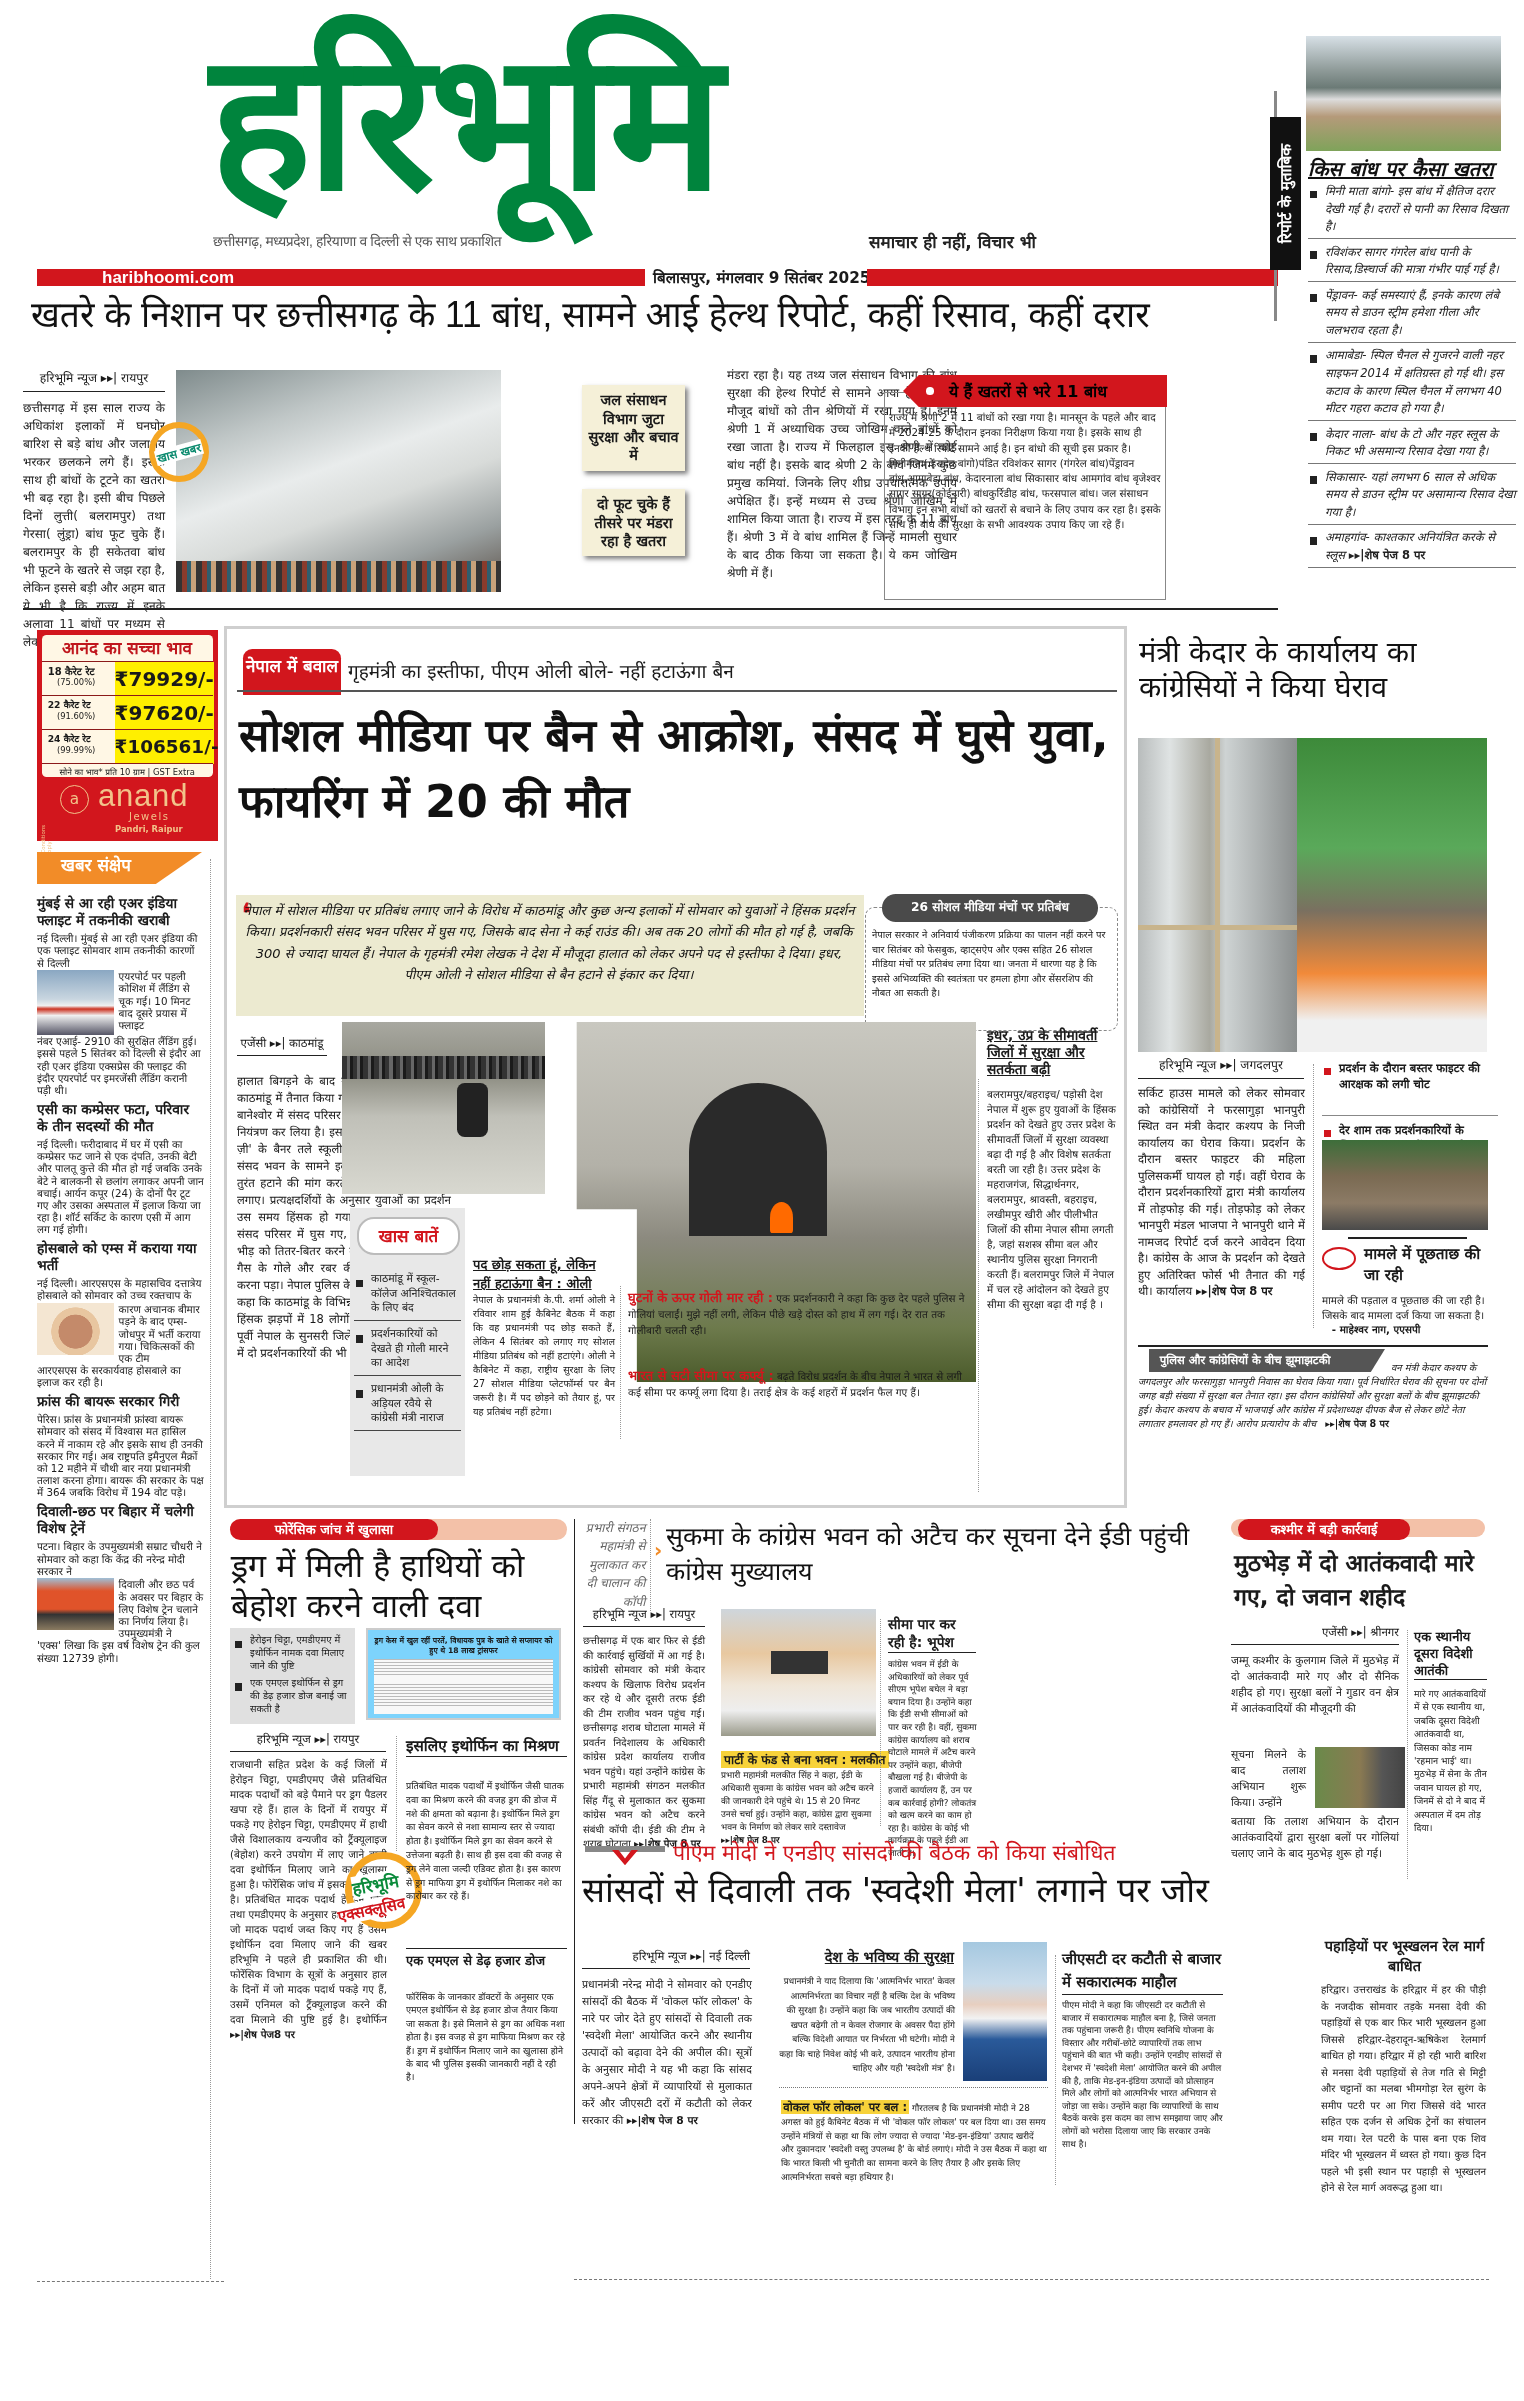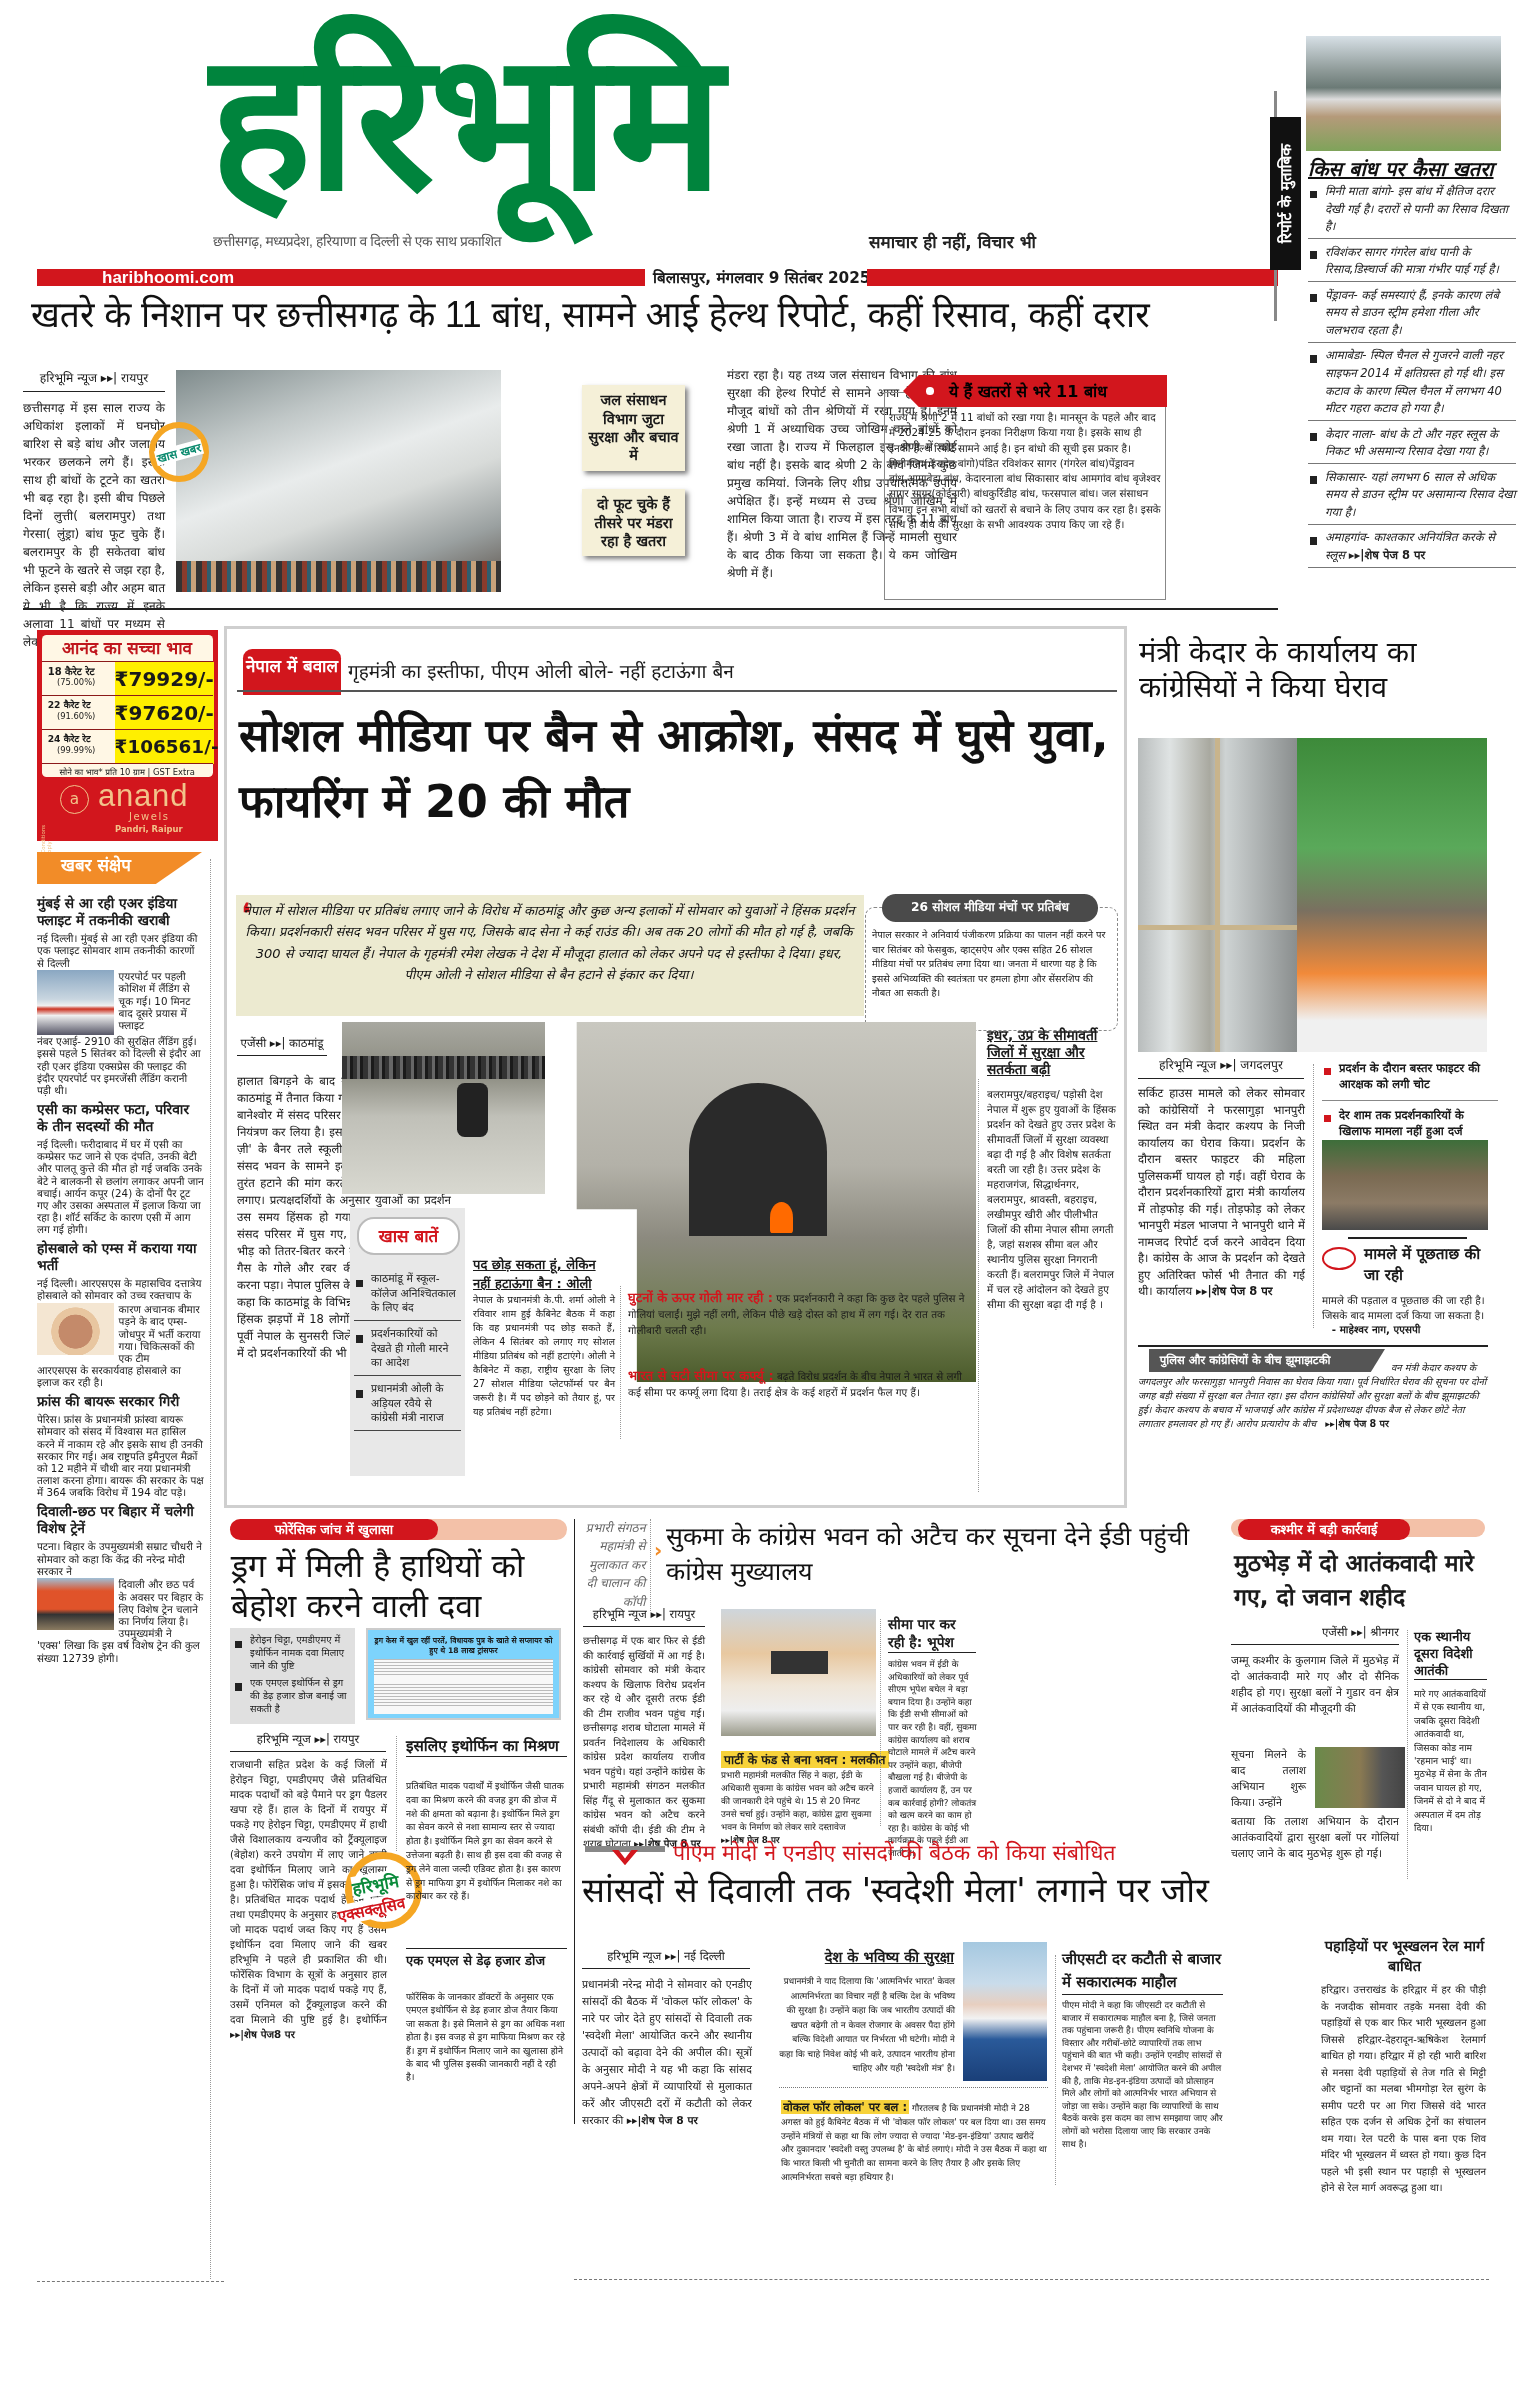--- a/index.html
+++ b/index.html
@@ -205,21 +205,21 @@
   <div class="abs" style="left:0;top:187px;width:159px;height:4.6px;background:#c8b48c"></div>
 </div>
 <div class="abs photo" style="left:1297px;top:738px;width:190px;height:314px;background:linear-gradient(180deg,#3d8a3a 0%,#5aa95a 35%,#7a7060 55%,#f18a3a 75%,#f0f0f0 90%)"></div>
 
 <div class="abs" style="left:1138px;top:1056px;width:166px;font-size:12.2px;text-align:center;border-bottom:1.5px solid #222;padding-bottom:4.6px">हरिभूमि न्यूज ▸▸| जगदलपुर</div>
 <div class="abs j" style="left:1138px;top:1085px;width:167px;font-size:11.5px;line-height:16.5px">
   <span>सर्किट हाउस मामले को लेकर सोमवार को कांग्रेसियों ने फरसागुड़ा भानपुरी स्थित वन मंत्री केदार कश्यप के निजी कार्यालय का घेराव किया। प्रदर्शन के दौरान बस्तर फाइटर की महिला पुलिसकर्मी घायल हो गई। वहीं घेराव के दौरान प्रदर्शनकारियों द्वारा मंत्री कार्यालय में तोड़फोड़ की गई। तोड़फोड़ को लेकर भानपुरी मंडल भाजपा ने भानपुरी थाने में नामजद रिपोर्ट दर्ज करने आवेदन दिया है। कांग्रेस के आज के प्रदर्शन को देखते हुए अतिरिक्त फोर्स भी तैनात की गई थी। कार्यालय</span> <span class="more">▸▸|शेष पेज 8 पर</span>
 </div>
 <div class="abs dline" style="left:1313px;top:1064px;height:264px"></div>
 <ul class="abs bl red" style="left:1322px;top:1060px;width:176px;font-size:11.5px;line-height:16px;font-weight:bold">
-  <li style="border-bottom:1.5px solid #888;padding-bottom:8px;margin-bottom:6.1px">प्रदर्शन के दौरान बस्तर फाइटर की आरक्षक को लगी चोट</li>
+  <li style="border-bottom:1.5px solid #888;padding-bottom:23px;margin-bottom:6.1px">प्रदर्शन के दौरान बस्तर फाइटर की आरक्षक को लगी चोट</li>
   <li>देर शाम तक प्रदर्शनकारियों के खिलाफ मामला नहीं हुआ दर्ज</li>
 </ul>
 <div class="abs photo" style="left:1322px;top:1140px;width:166px;height:90px;background:linear-gradient(180deg,#3d6e3a 0%,#7a6a52 40%,#8c7b66 70%,#4a4a4a 100%)"></div>
 <div class="abs" style="left:1348px;top:1237px;width:119px;height:1.5px;background:#222"></div>
 <div class="abs" style="left:1322px;top:1247px;width:34px;height:23px;border:2.3px solid #d2161d;border-radius:50%"></div>
 <div class="abs" style="left:1364px;top:1244px;width:130px;font-size:15.3px;line-height:20.7px;font-weight:bold">मामले में पूछताछ की जा रही</div>
 <div class="abs" style="left:1322px;top:1293px;width:176px;font-size:10.3px;line-height:14.5px">
   <span>मामले की पड़ताल व पूछताछ की जा रही है। जिसके बाद मामला दर्ज किया जा सकता है।</span>&nbsp;&nbsp;&nbsp;<b>- माहेश्वर नाग, एएसपी</b>
 </div>
 <div class="abs rule" style="left:1138px;top:1345px;width:350px;height:1.5px"></div>
@@ -289,21 +289,21 @@
 <div class="abs j" style="left:1231px;top:1814px;width:168px;font-size:10.7px;line-height:16px">बताया कि तलाश अभियान के दौरान आतंकवादियों द्वारा सुरक्षा बलों पर गोलियां चलाए जाने के बाद मुठभेड़ शुरू हो गई।</div>
 <div class="abs dline" style="left:1407px;top:1630px;height:249px"></div>
 <div class="abs" style="left:1414px;top:1628px;width:73px;font-size:13px;line-height:17px;font-weight:bold;border-bottom:0.8px solid #222">एक स्थानीय दूसरा विदेशी आतंकी</div>
 <div class="abs" style="left:1414px;top:1687px;width:73px;font-size:9.2px;line-height:13.4px">मारे गए आतंकवादियों में से एक स्थानीय था, जबकि दूसरा विदेशी आतंकवादी था, जिसका कोड नाम 'रहमान भाई' था। मुठभेड़ में सेना के तीन जवान घायल हो गए, जिनमें से दो ने बाद में अस्पताल में दम तोड़ दिया।</div>
 
 <div class="abs" style="left:585px;top:1846px;width:80px;height:6.1px;background:#888"></div>
 <div class="abs" style="left:612px;top:1850px;width:26px;height:15.3px;background:#d2161d;clip-path:polygon(0 0,25% 0,50% 55%,75% 0,100% 0,50% 100%)"></div>
 <div class="abs" style="left:673px;top:1837px;font-size:21.4px;color:#d2161d;white-space:nowrap">पीएम मोदी ने एनडीए सांसदों की बैठक को किया संबोधित</div>
 <div class="abs" style="left:582px;top:1867px;font-size:34px;line-height:46px;white-space:nowrap;color:#111">सांसदों से दिवाली तक 'स्वदेशी मेला' लगाने पर जोर</div>
 
-<div class="abs" style="left:582px;top:1948px;width:168px;font-size:11.5px;text-align:center;border-bottom:1.5px solid #222;padding-bottom:4.6px">हरिभूमि न्यूज ▸▸| नई दिल्ली</div>
+<div class="abs" style="left:582px;top:1948px;width:168px;font-size:11.5px;text-align:right;border-bottom:1.5px solid #222;padding-bottom:4.6px">हरिभूमि न्यूज ▸▸| नई दिल्ली</div>
 <div class="abs j" style="left:582px;top:1976px;width:170px;font-size:10.7px;line-height:17px">
   <span>प्रधानमंत्री नरेन्द्र मोदी ने सोमवार को एनडीए सांसदों की बैठक में 'वोकल फॉर लोकल' के नारे पर जोर देते हुए सांसदों से दिवाली तक 'स्वदेशी मेला' आयोजित करने और स्थानीय उत्पादों को बढ़ावा देने की अपील की। सूत्रों के अनुसार मोदी ने यह भी कहा कि सांसद अपने-अपने क्षेत्रों में व्यापारियों से मुलाकात करें और जीएसटी दरों में कटौती को लेकर सरकार की</span> <span class="more">▸▸|शेष पेज 8 पर</span>
 </div>
 <div class="abs" style="left:782px;top:1946px;width:172px;font-size:14.5px;font-weight:bold;text-decoration:underline;text-align:right;white-space:nowrap">देश के भविष्य की सुरक्षा</div>
 <div class="abs" style="left:779px;top:1974px;width:176px;font-size:8.8px;line-height:14.5px;text-align:right">प्रधानमंत्री ने याद दिलाया कि 'आत्मनिर्भर भारत' केवल आत्मनिर्भरता का विचार नहीं है बल्कि देश के भविष्य की सुरक्षा है। उन्होंने कहा कि जब भारतीय उत्पादों की खपत बढ़ेगी तो न केवल रोजगार के अवसर पैदा होंगे बल्कि विदेशी आयात पर निर्भरता भी घटेगी। मोदी ने कहा कि चाहे निवेश कोई भी करे, उत्पादन भारतीय होना चाहिए और यही 'स्वदेशी मंत्र' है।</div>
 <div class="abs photo" style="left:963px;top:1942px;width:84px;height:139px;background:linear-gradient(180deg,#a5c8e0 0%,#c9dceb 30%,#e8cfc0 45%,#f2f2f2 55%,#2a5a9a 70%,#1a3f78 100%)"></div>
 <div class="abs" style="left:779px;top:2087px;width:269px;border-top:1.5px dotted #777"></div>
 <div class="abs" style="left:781px;top:2101px;width:268px;font-size:8.8px;line-height:13.8px">
   <span style="background:#f7d23a;font-weight:bold;font-size:11.5px;padding:0 2.3px">वोकल फॉर लोकल' पर बल :</span>
   <span>गौरतलब है कि प्रधानमंत्री मोदी ने 28 अगस्त को हुई कैबिनेट बैठक में भी 'वोकल फॉर लोकल' पर बल दिया था। उस समय उन्होंने मंत्रियों से कहा था कि लोग ज्यादा से ज्यादा 'मेड-इन-इंडिया' उत्पाद खरीदें और दुकानदार 'स्वदेशी वस्तु उपलब्ध है' के बोर्ड लगाएं। मोदी ने उस बैठक में कहा था कि भारत किसी भी चुनौती का सामना करने के लिए तैयार है और इसके लिए आत्मनिर्भरता सबसे बड़ा हथियार है।</span>

